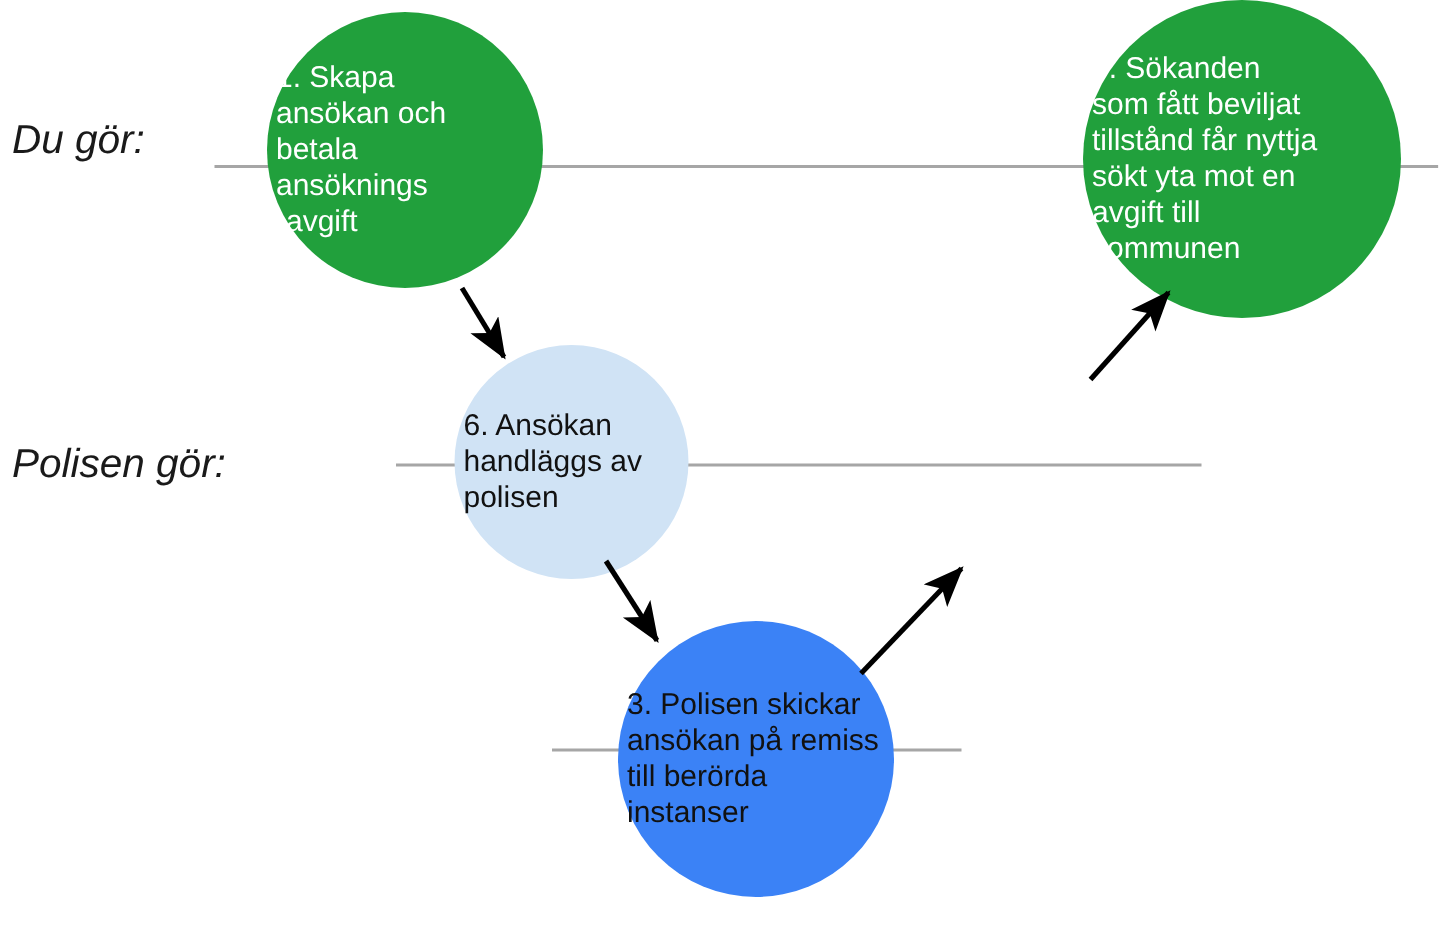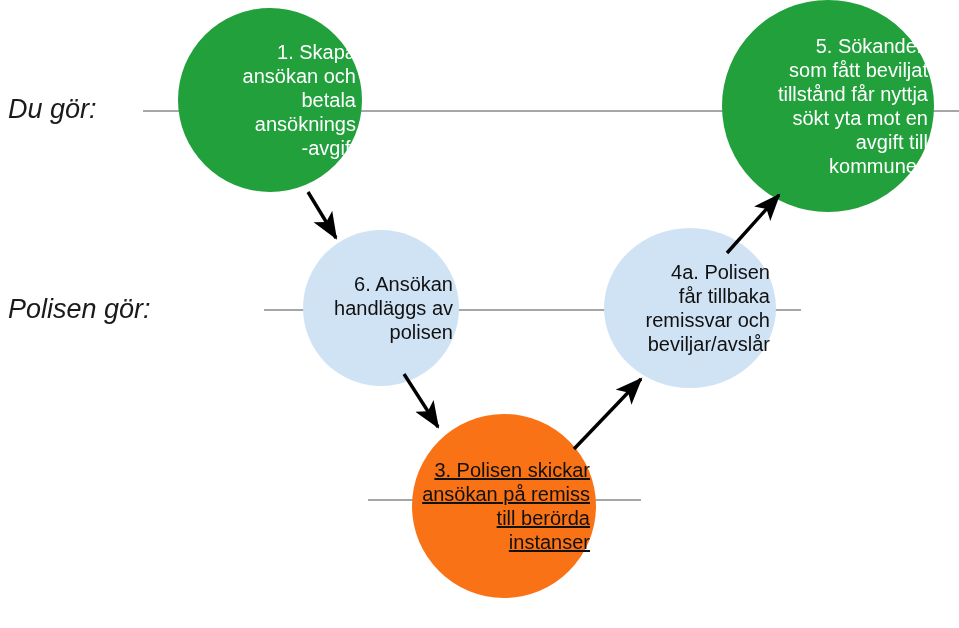--- a/index.html
+++ b/index.html
@@ -18,55 +18,55 @@
 
   
   .lane-label {
     position: absolute;
     font-style: italic;
     font-size: 27px;
     color: #1a1a1a;
     white-space: nowrap;
     line-height: 1;
   }
-  #lane-label-0 { left: 8px;  top: 96px; text-align: center; }
+  #lane-label-0 { left: 8px;  top: 80px; text-align: center; }
   #lane-label-1 { left: 8px;  top: 296px; }
   #lane-label-2 { left: 8px;  top: 487px; }
 
   
   .lane-rule {
     position: absolute;
     height: 2px;
     background: #a6a6a6;
   }
   #lane-rule-0 { left: 143px; top: 110px; width: 816px; }
   #lane-rule-1 { left: 264px; top: 309px; width: 537px; }
   #lane-rule-2 { left: 368px; top: 499px; width: 273px; }
 
   
   .node {
     position: absolute;
     border-radius: 50%;
     display: flex;
     align-items: center;
     justify-content: center;
-    text-align: right;
+    text-align: left;
     box-sizing: border-box;
     padding: 6px;
   }
   .node .node-text {
     display: block;
     width: 100%;
     line-height: 1.2;
     white-space: pre-line;
   }
 
   .node.green { background: #21a03c; color: #ffffff; }
   .node.blue  { background: #d0e3f5; color: #111111; }
-  .node.pink  { background: #f97316; color: #111111; text-decoration: underline; }
+  .node.pink  { background: #3b82f6; color: #111111; }
 
   #node-1 { left: 178px; top: 8px;   width: 184px; height: 184px; font-size: 20px; }
   #node-5 { left: 722px; top: 0px;   width: 212px; height: 212px; font-size: 20px; z-index: 3; }
   #node-2 { left: 303px; top: 230px; width: 156px; height: 156px; font-size: 20px; z-index: 3; }
   #node-4 { left: 604px; top: 228px; width: 172px; height: 160px; font-size: 20px; z-index: 3; }
   #node-3 { left: 412px; top: 414px; width: 184px; height: 184px; font-size: 20px; z-index: 3; }
 
   
   #arrow-layer {
     position: absolute;
@@ -102,26 +102,20 @@
 polisen</span>
   </div>
 
   <div class="node pink" id="node-3">
     <span class="node-text">3. Polisen skickar
 ansökan på remiss
 till berörda
 instanser</span>
   </div>
 
-  <div class="node blue" id="node-4">
-    <span class="node-text">4a. Polisen
-får tillbaka
-remissvar och
-beviljar/avslår</span>
-  </div>
 
   <div class="node green" id="node-5">
     <span class="node-text">5. Sökanden
 som fått beviljat
 tillstånd får nyttja
 sökt yta mot en
 avgift till
 kommunen</span>
   </div>
 

